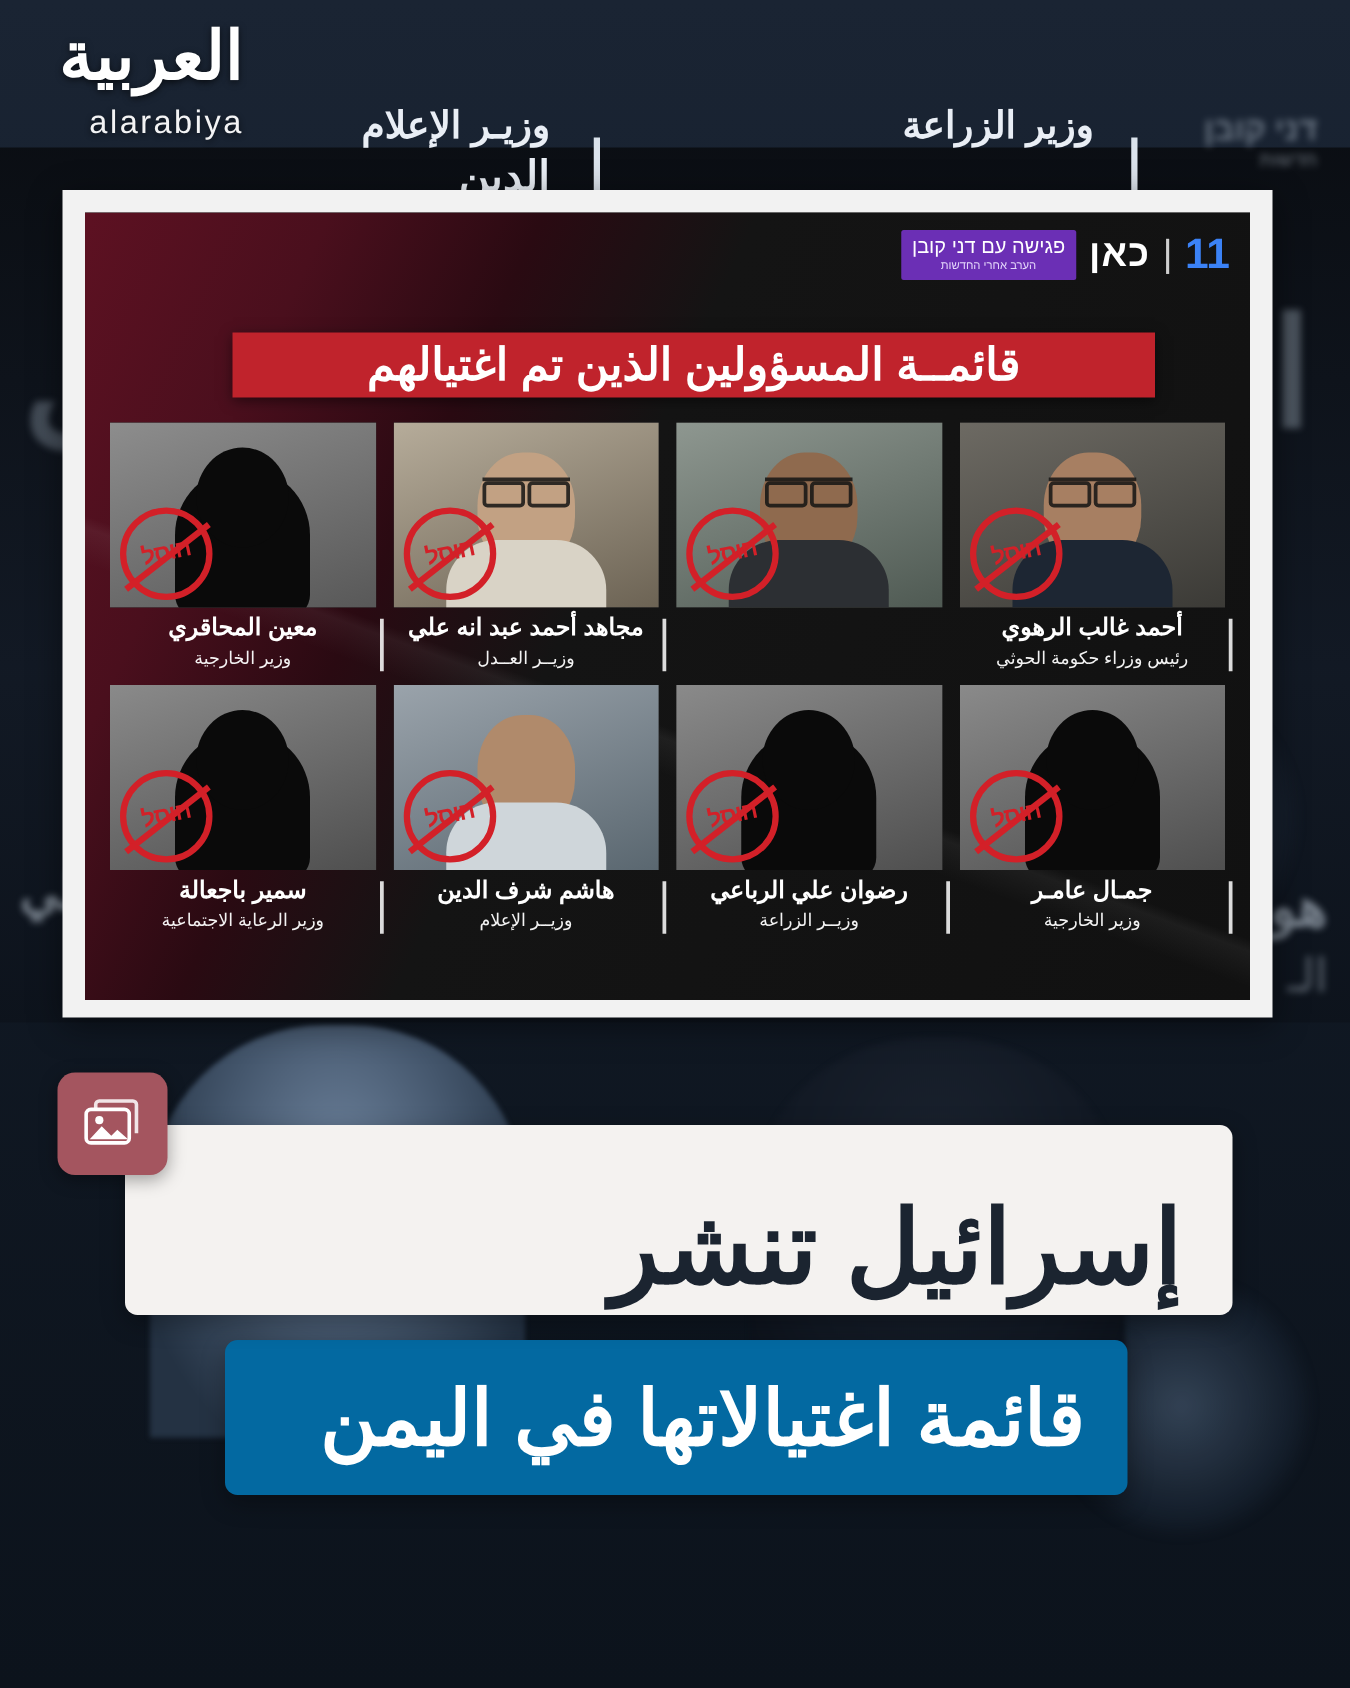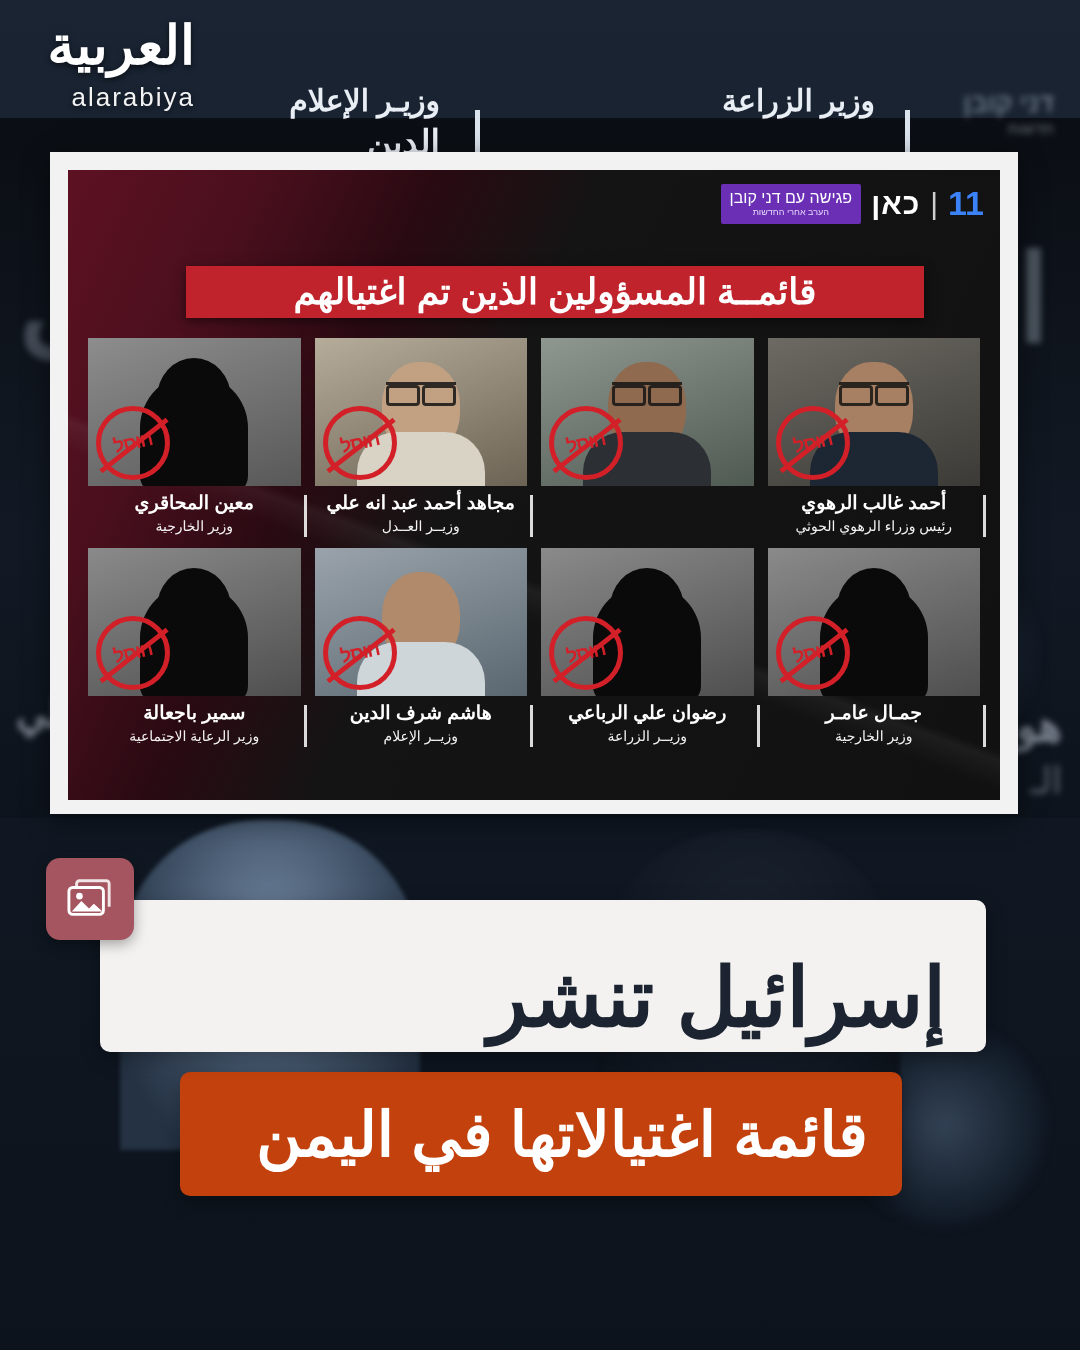--- a/index.html
+++ b/index.html
@@ -377,21 +377,21 @@
     font-weight: bold;
     letter-spacing: -1px;
     margin-top: 43px;
   }
   .headline-red {
     position: absolute;
     left: 180px;
     top: 1072px;
     width: 722px;
     height: 124px;
-    background: #c2410c;
+    background: #0369a1;
     border-radius: 10px;
     display:flex;
     align-items:center;
     justify-content:flex-end;
     padding-right: 34px;
     box-sizing: border-box;
     z-index: 37;
     box-shadow: 0 6px 20px rgba(0,0,0,.3);
   }
   .headline-red span {
@@ -465,21 +465,21 @@
               </div>
             <div class="stamp">
               <div class="ring"></div>
                 <div class="slash"></div>
               <div class="txt">חוסל</div>
             </div>
           </div>
           <div class="caption">
             <div class="bar"></div>
             <div class="name">أحمد غالب الرهوي</div>
-            <div class="role">رئيس وزراء الرهوي الحوثي</div>
+            <div class="role">رئيس وزراء حكومة الحوثي</div>
           </div>
         </div>
 
         <div class="cell">
           <div class="photo">
             <div class="bgfill" style="background:linear-gradient(160deg,#8e9790,#4f5a53);"></div>
             <div class="face">
               <div class="head" style="background:#8f6a4e;"></div>
               <div class="body" style="background:#2c2f33;"></div>
             </div>

